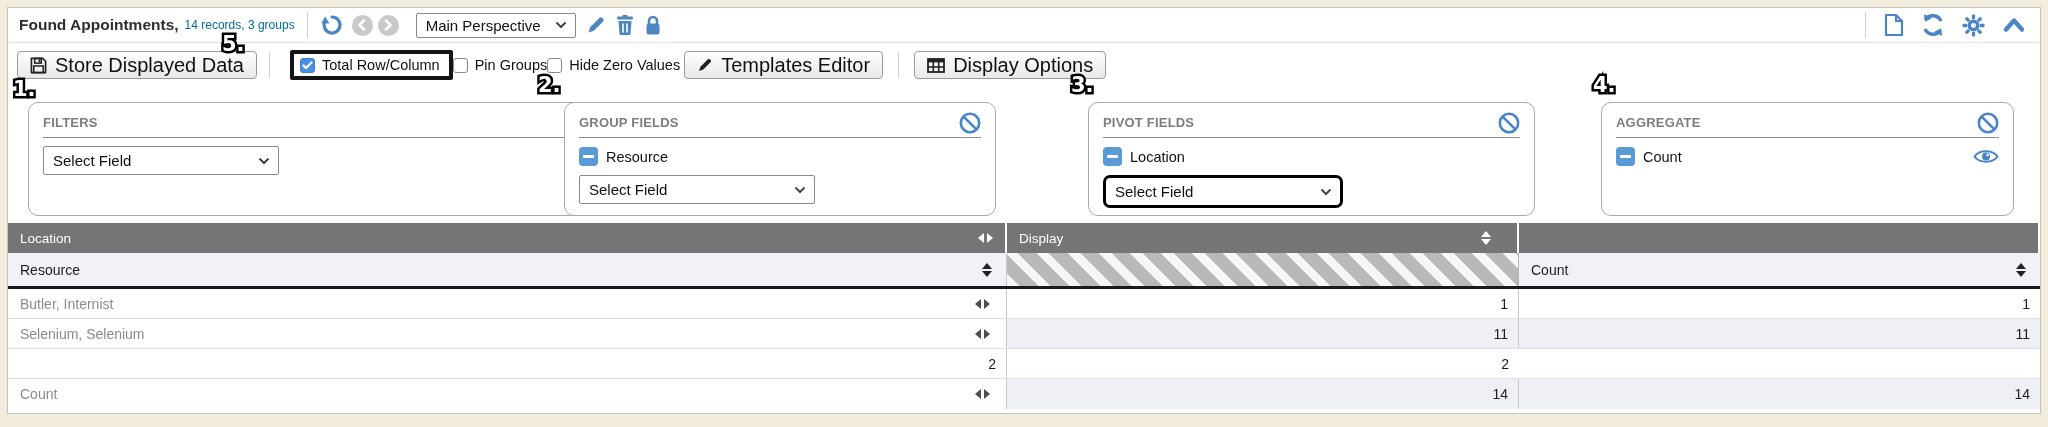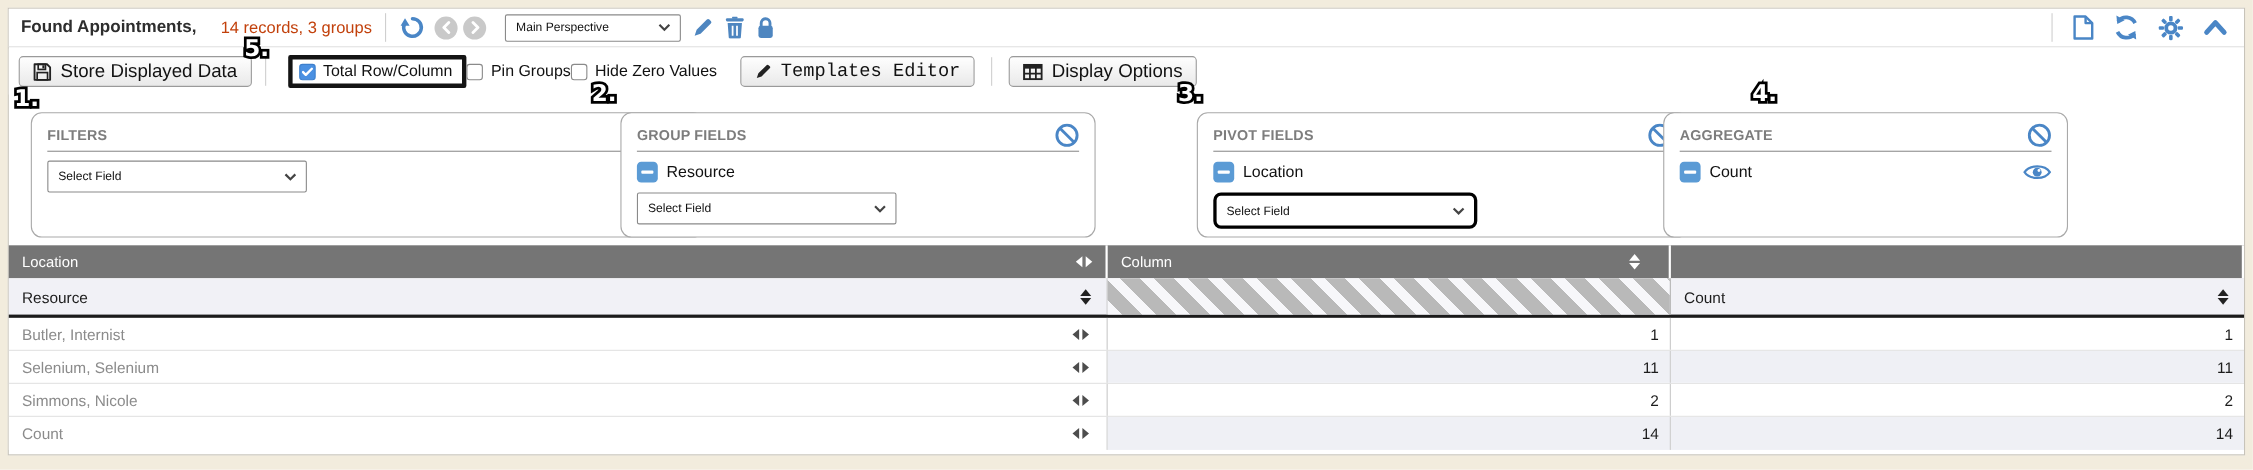--- a/index.html
+++ b/index.html
@@ -4,45 +4,45 @@
 <style>
   * { box-sizing: border-box; margin:0; padding:0; }
   html,body { width:2048px; }
   body { font-family:"Liberation Sans", sans-serif; }
   .page { position:relative; width:2048px; height:427px; background:#f2ecdd; overflow:hidden; }
   .app { position:absolute; left:7px; top:7px; width:2034px; height:407px; background:#fff; border:1px solid #c7c3b9; }
 
   
   .topbar { position:absolute; left:0; top:0; width:100%; height:35px; display:flex; align-items:center; padding-left:11px; border-bottom:1px solid #e2e2e2; background:#fff; }
   .title-bold { font-size:15.5px; font-weight:bold; color:#2e2e2e; white-space:nowrap; }
-  .title-meta { font-size:15px; color:#c2410c; margin-left:22px; white-space:nowrap; }
+  .title-meta { font-size:12px; color:#0369a1; margin-left:6px; white-space:nowrap; }
   .vsep { width:1px; height:26px; background:#cfcfcf; margin:0 12px; flex:0 0 aupx; }
   .iconbtn { display:inline-flex; align-items:center; justify-content:center; cursor:pointer; }
   .circlebtn { width:21px; height:21px; border-radius:50%; background:#c9c9c9; display:inline-flex; align-items:center; justify-content:center; margin-right:5px; }
-  .selectbox { height:25px; background:#fff; border:1px solid #8a8a8a; border-radius:2px; display:inline-flex; align-items:center; justify-content:space-between; padding:0 8px 0 9px; font-size:11px; color:#111; cursor:pointer; }
+  .selectbox { height:25px; background:#fff; border:1px solid #8a8a8a; border-radius:2px; display:inline-flex; align-items:center; justify-content:space-between; padding:0 8px 0 9px; font-size:15px; color:#111; cursor:pointer; }
   .persp { width:160px; margin-left:12px; margin-right:10px; }
   .top-right { margin-left:auto; display:flex; align-items:center; padding-right:14px; }
   .top-right .gap { margin-left:17px; }
 
   
   .toolbar { position:absolute; left:0; top:36px; width:100%; height:42px; display:flex; align-items:center; padding:0 9px; background:#fff; }
-  .btn { display:inline-flex; align-items:center; gap:8px; background:linear-gradient(#fefefe,#e9e9e9); border:1px solid #9a9a9a; border-radius:4px; padding:12px 12px; height:28px; font-size:17px; color:#111; cursor:pointer; white-space:nowrap; }
+  .btn { display:inline-flex; align-items:center; gap:8px; background:linear-gradient(#fefefe,#e9e9e9); border:1px solid #9a9a9a; border-radius:4px; padding:12px 12px; height:28px; font-size:20px; color:#111; cursor:pointer; white-space:nowrap; }
   .cbx { width:15px; height:15px; border-radius:3px; border:1px solid #8a8a8a; background:#fff; display:inline-flex; align-items:center; justify-content:center; flex:0 0 15px; }
   .cbx.checked { background:#4a90e2; border-color:#3d7fcc; }
   .cbx-item { display:inline-flex; align-items:center; gap:7px; font-size:14.5px; color:#111; cursor:pointer; white-space:nowrap; }
   .highlight-box { display:inline-flex; gap:7px; border:4px solid #141414; border-radius:2px; padding:3px 9px 3px 6px; margin-left:8px; }
   .ml14 { }
-  .ml16 { margin-left:21px;font-family:Liberation Mono, monospace; }
+  .ml16 { margin-left:4px; }
 
   
   .panel { position:absolute; top:94px; height:114px; background:#fff; border:1px solid #a9a9a9; border-radius:10px; padding:9px 14px 0 14px; }
   .p1 { left:20px;  width:612px; }
   .p2 { left:556px; width:432px; }
   .p3 { left:1080px; width:447px; }
-  .p4 { left:1504px; width:368px; }
+  .p4 { left:1593px; width:413px; }
   .panel-head { display:flex; justify-content:space-between; align-items:center; border-bottom:1px solid #8f8f8f; padding-bottom:4px; height:26px; }
   .panel-title { font-size:13px; font-weight:bold; color:#7d7d7d; letter-spacing:.2px; }
   .chip-row { margin-top:9px; display:flex; align-items:center; gap:8px; }
   .chip-minus { width:19px; height:19px; background:#5b9bd5; border-radius:4px; display:inline-flex; align-items:center; justify-content:center; cursor:pointer; flex:0 0 19px; }
   .chip-minus i { display:block; width:11px; height:3px; background:#fff; border-radius:1px; }
   .chip-label { font-size:14.5px; color:#111; }
   .fld { margin-top:9px; width:236px; height:29px; }
   .p1 .fld { margin-top:8px; }
   .p4 .fld { width:170px; }
   .fld-hl { border:3px solid #000; border-radius:7px; height:33px; width:240px; }
@@ -327,21 +327,21 @@
     <div class="tbl">
       <div class="trow th1">
         <div class="cell">
           <span>Location</span>
           <span class="mh ic-white push" style="margin-right:2px;">
               <span class="tri l"></span>
               <span class="tri r"></span>
             </span>
         </div>
         <div class="cell pr26">
-          <span>Column</span>
+          <span>Display</span>
           <span class="sv ic-white push">
               <span class="tri u"></span>
               <span class="tri d"></span>
             </span>
         </div>
         <div class="cell"></div>
       </div>
 
       <div class="trow th2">
         <div class="cell sep">
@@ -379,27 +379,20 @@
           <span class="mh ic-dark push" style="margin-right:6px;">
               <span class="tri l"></span>
               <span class="tri r"></span>
             </span>
         </div>
         <div class="cell sep val stripe">11</div>
         <div class="cell val stripe">11</div>
       </div>
 
       <div class="trow drow">
-        <div class="cell sep name">
-          <span>Simmons, Nicole</span>
-          <span class="mh ic-dark push" style="margin-right:6px;">
-              <span class="tri l"></span>
-              <span class="tri r"></span>
-            </span>
-        </div>
         <div class="cell sep val">2</div>
         <div class="cell val">2</div>
       </div>
 
       <div class="trow drow">
         <div class="cell sep name">
           <span>Count</span>
           <span class="mh ic-dark push" style="margin-right:6px;">
               <span class="tri l"></span>
               <span class="tri r"></span>

